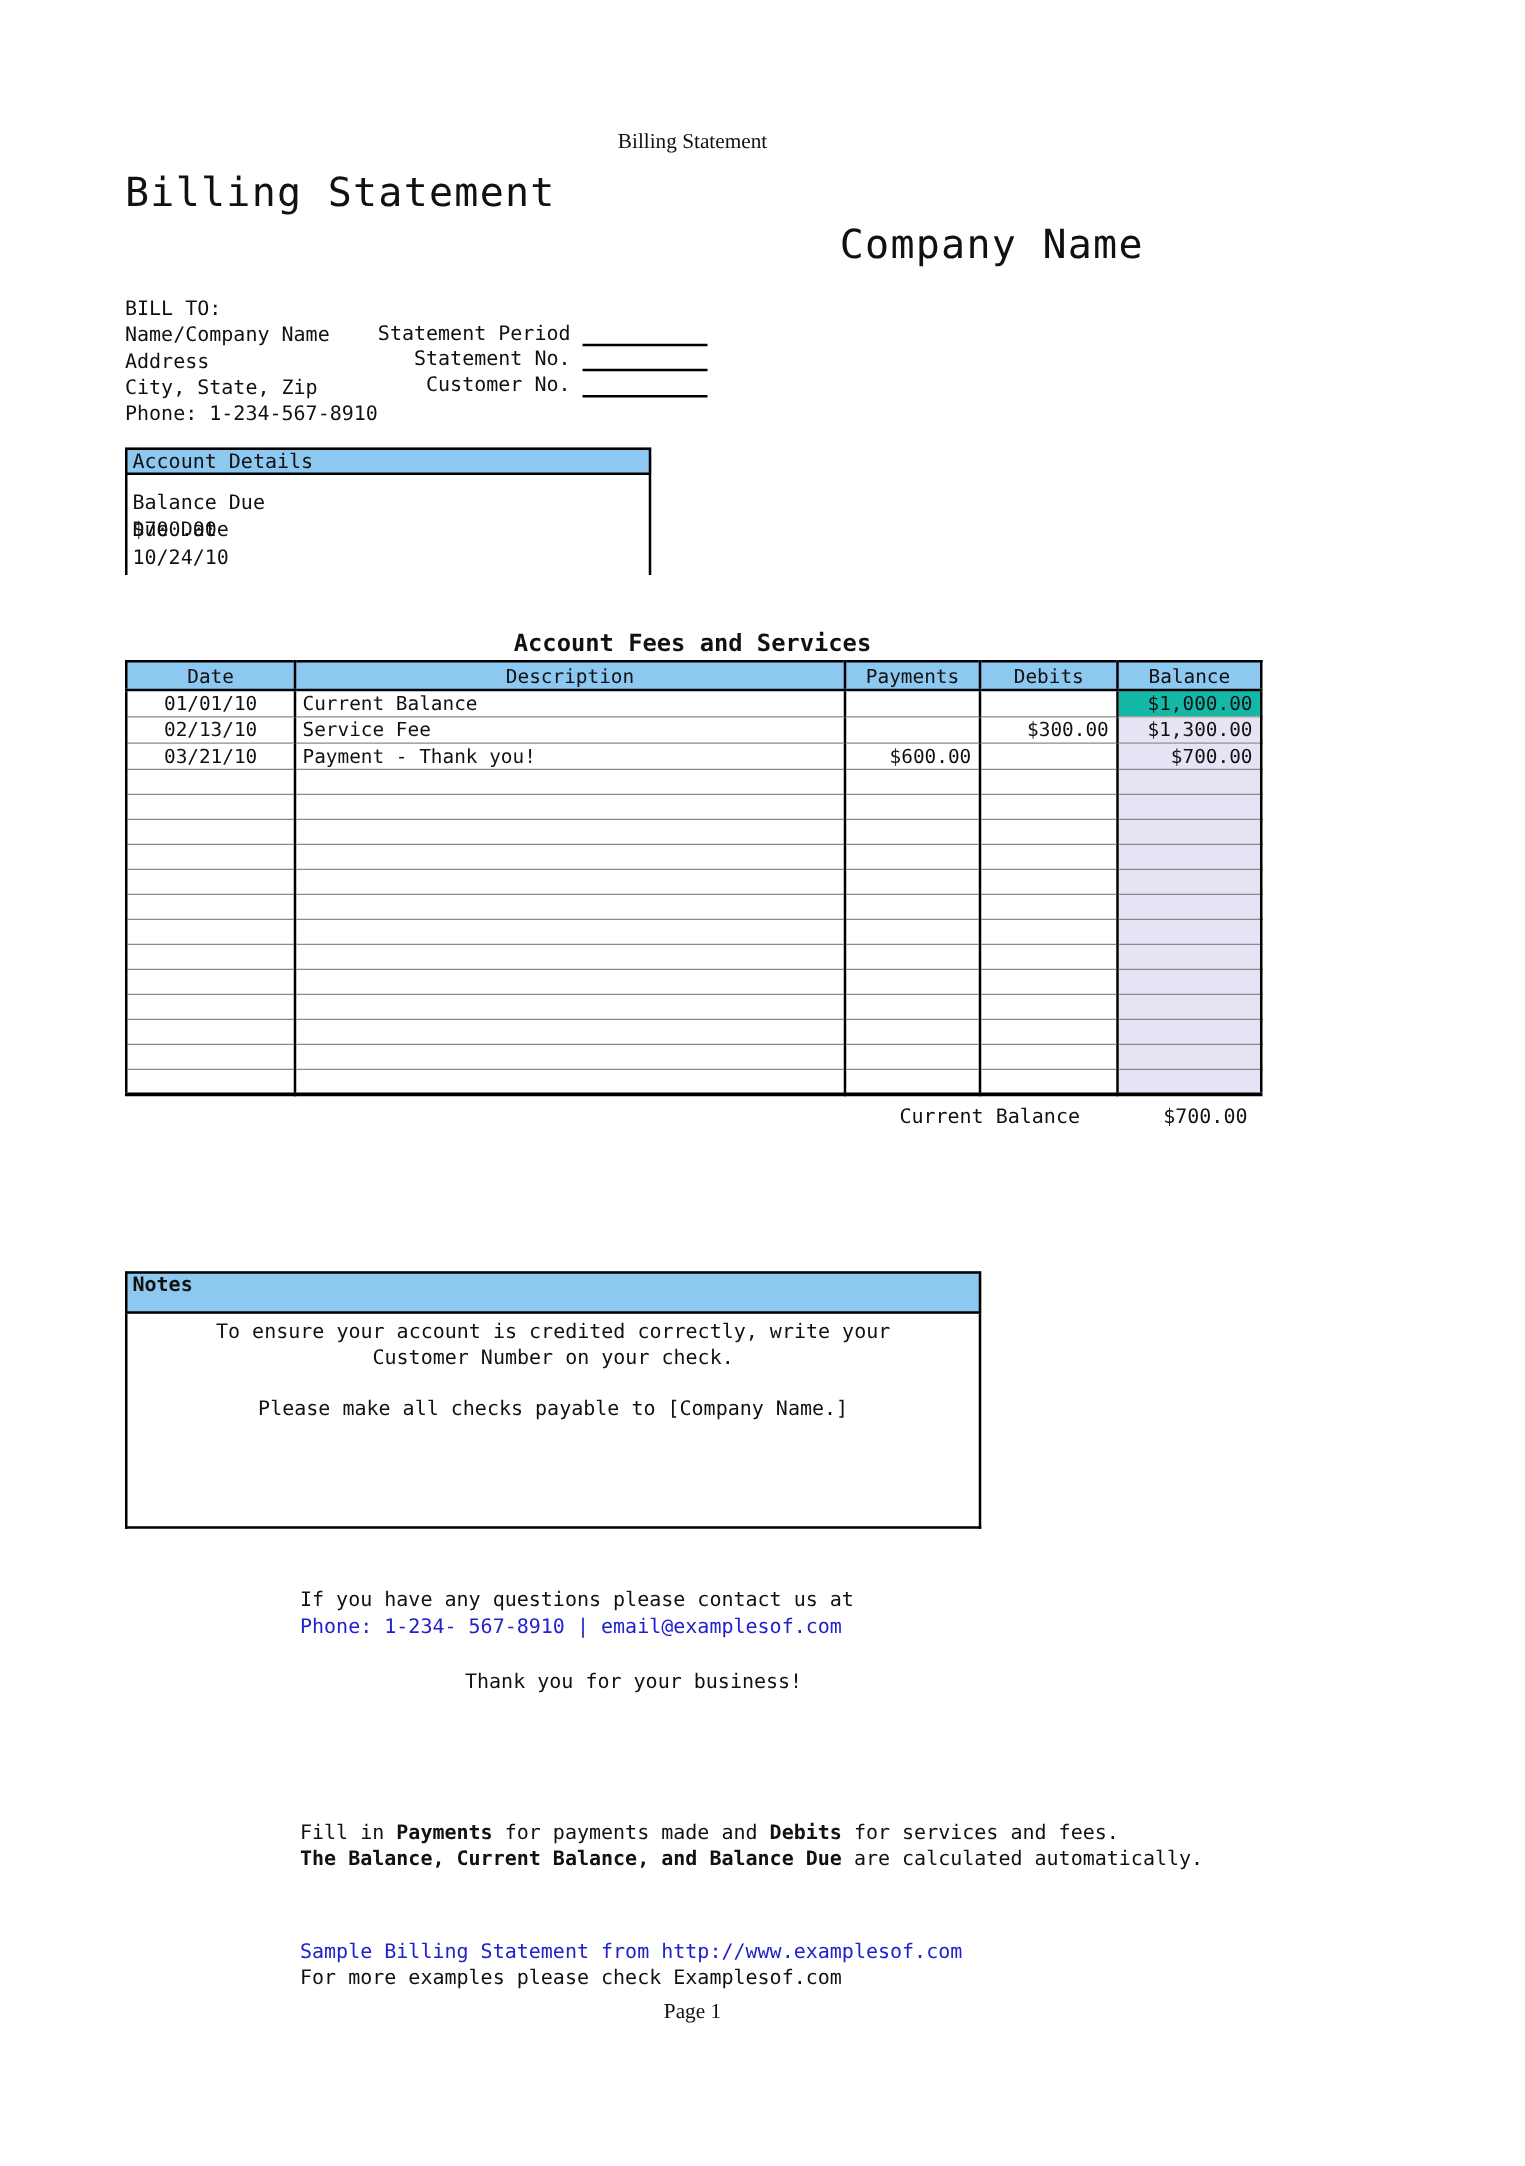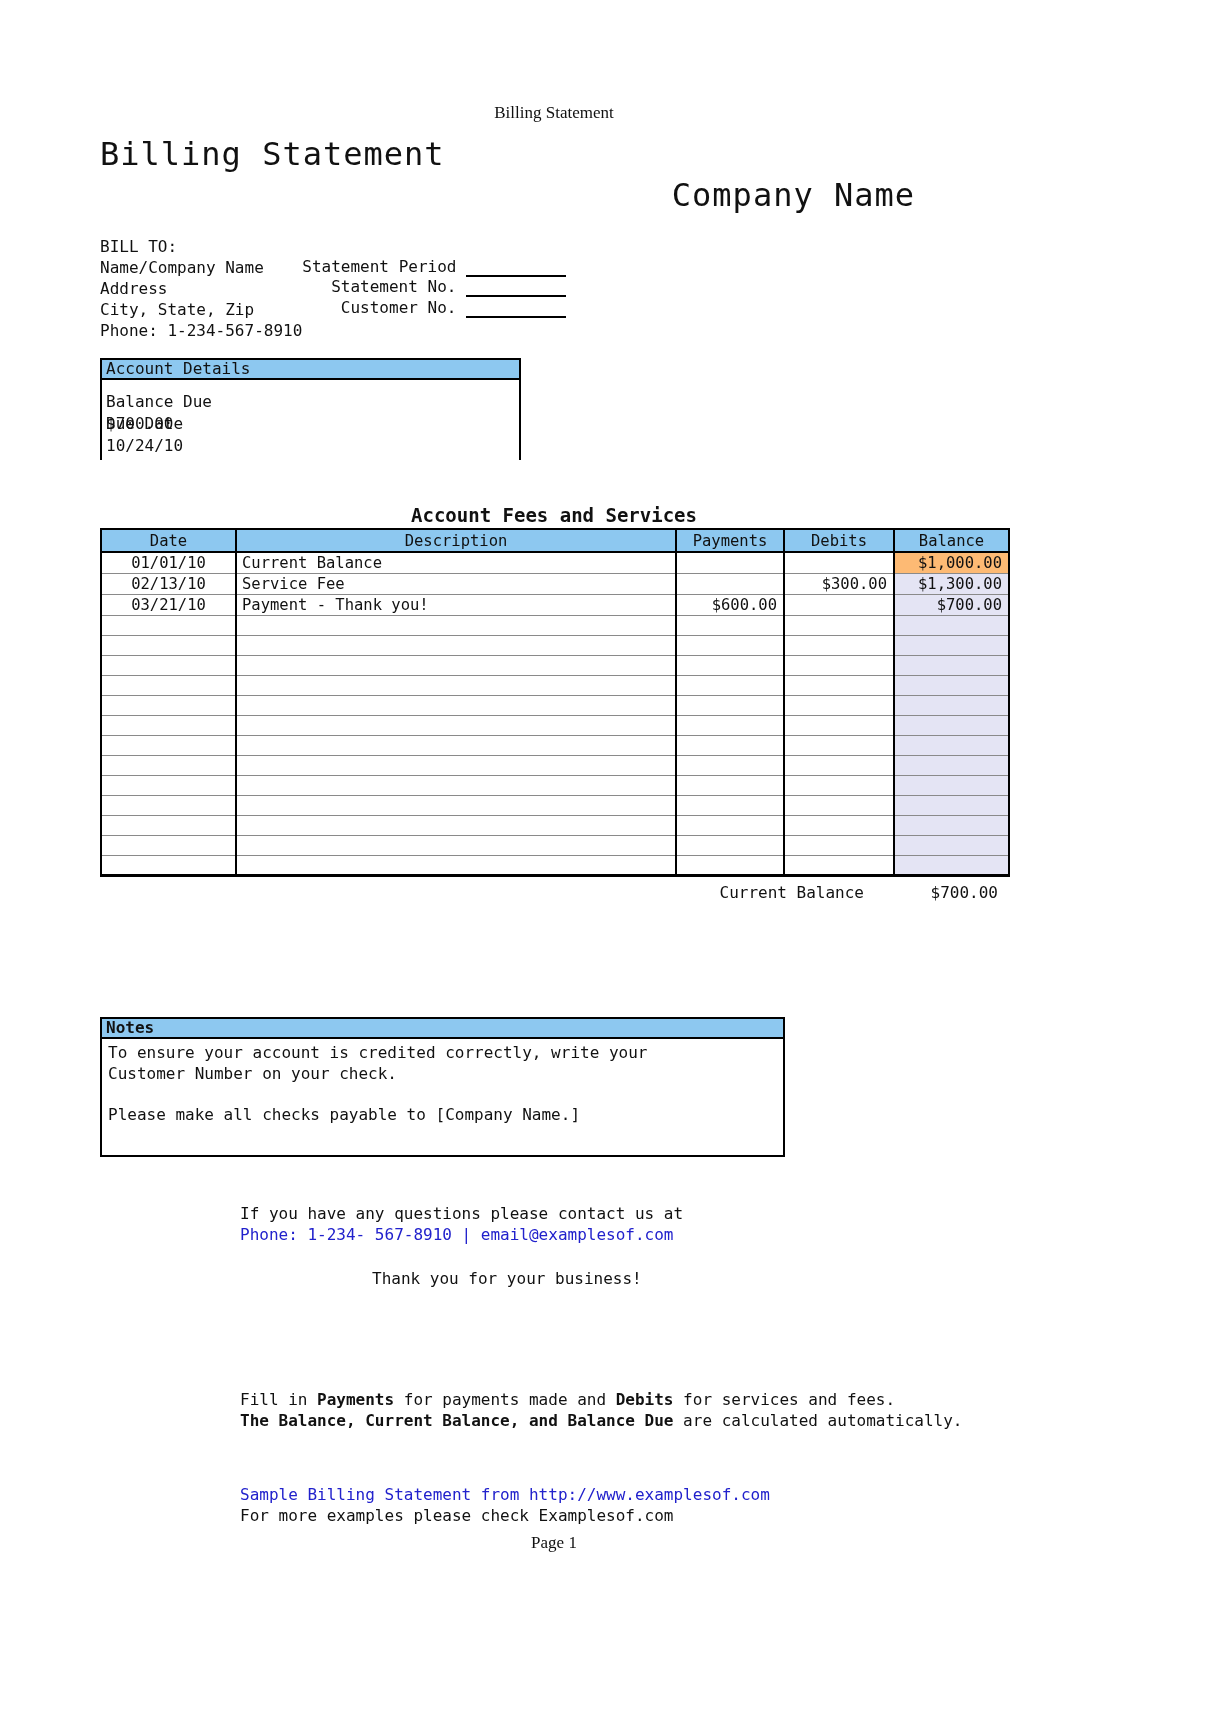--- a/index.html
+++ b/index.html
@@ -45,30 +45,30 @@
     border-bottom:2px solid #000;border-left:2px solid #000;padding:0;}
   table.fees thead th:first-child{border-left:none;}
   table.fees tbody tr{height:20px;}
   table.fees td{padding:0;line-height:20px;overflow:hidden;white-space:nowrap;}
   table.fees tbody td{border-top:1px solid #8a8a8a;}
   .c-date{text-align:center;}
   .c-desc{text-align:left;padding-left:5px !important;border-left:2px solid #000;}
   .c-pay{text-align:right;padding-right:6px !important;border-left:2px solid #000;}
   .c-deb{text-align:right;padding-right:6px !important;border-left:2px solid #000;}
   .c-bal{text-align:right;padding-right:6px !important;border-left:2px solid #000;background:var(--lav);}
-  .c-bal.first{background:#fdba74;}
+  .c-bal.first{background:#14b8a6;}
 
   .cb-line{display:flex;justify-content:flex-end;margin-top:5px;font-size:16px;line-height:21px;width:908px;}
   .cb-value{width:144px;text-align:right;padding-right:10px;box-sizing:border-box;}
 
   
   .notes-box{margin-top:114px;width:685px;font-size:16px;}
   .notes-header{background:var(--blue);border:2px solid #000;box-sizing:border-box;
-    height:22px;line-height:18px;padding:0 4px;font-weight:bold;}
-  .notes-body{border:2px solid #000;border-top:none;box-sizing:border-box;height:118px;padding:4px 6px;}
+    height:34px;line-height:18px;padding:0 4px;font-weight:bold;}
+  .notes-body{border:2px solid #000;border-top:none;box-sizing:border-box;height:172px;padding:4px 6px;text-align:center;}
   .notes-line{min-height:20.5px;line-height:20.5px;}
 
   
   .contact{margin-top:46px;margin-left:140px;font-size:16px;line-height:21px;}
   .link-text{color:var(--link);}
   .thanks{margin-top:23px;margin-left:132px;}
   .instructions{margin-top:100px;margin-left:140px;font-size:16px;line-height:21px;}
   .b{font-weight:bold;}
   .footer-block{margin-top:53px;margin-left:140px;font-size:16px;line-height:21px;}
   .page-num{margin-top:7px;text-align:center;font-family:"Liberation Serif", serif;font-size:17px;}

